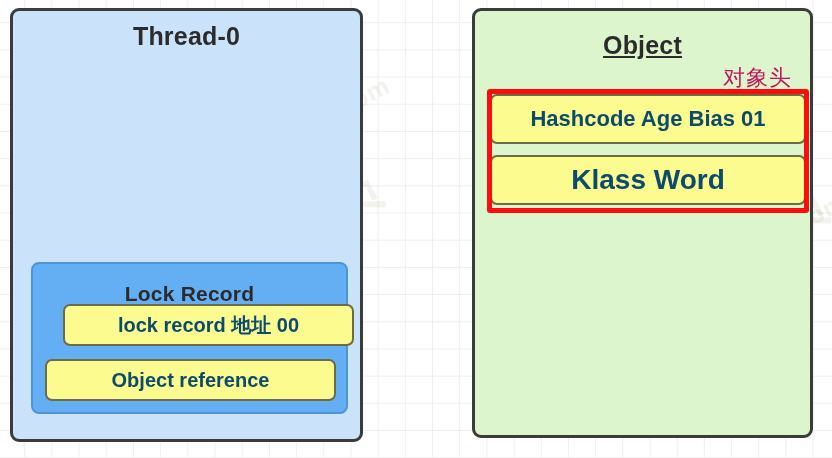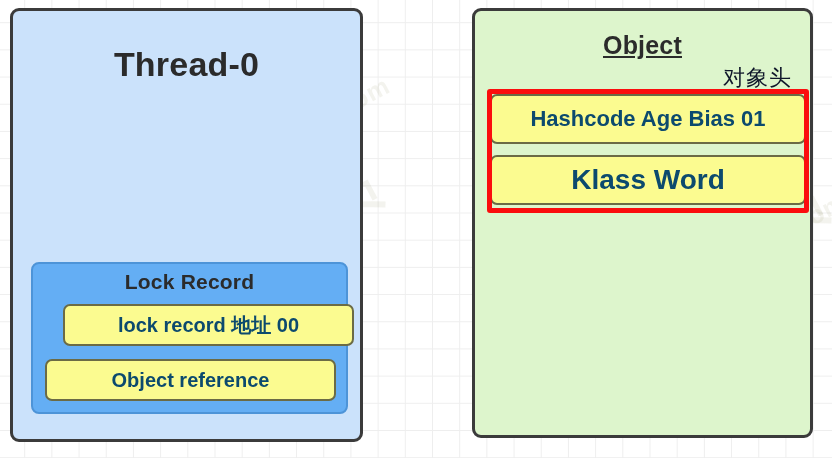--- a/index.html
+++ b/index.html
@@ -71,40 +71,40 @@
 
   
   #thread-box {
     left: 10px;
     top: 8px;
     width: 353px;
     height: 434px;
     background: #cbe2fb;
   }
   #thread-title {
-    margin-top: 34px;
-    font-size: 34px;
+    margin-top: 11px;
+    font-size: 25px;
   }
 
   #lock-record-box {
     position: absolute;
     box-sizing: border-box;
     left: 18px;
     top: 251px;
     width: 317px;
     height: 152px;
     background: #64aef4;
     border: 2px solid #4d94d8;
     border-radius: 8px;
     display: flex;
     flex-direction: column;
     align-items: center;
   }
   #lock-record-title {
-    margin-top: 6px;
+    margin-top: 18px;
     font-size: 21px;
   }
 
   .yellow-row {
     box-sizing: border-box;
     background: #fbfb90;
     border: 2px solid #6b6b45;
     border-radius: 7px;
     display: flex;
     align-items: center;
@@ -143,21 +143,21 @@
     margin-top: 20px;
     font-size: 25px;
     text-decoration: underline;
   }
 
   #object-header-label {
     position: absolute;
     right: 18px;
     top: 52px;
     font-size: 22px;
-    color: #0f172a;
+    color: #be185d;
     font-weight: normal;
     white-space: nowrap;
     letter-spacing: 1px;
   }
 
   
   #object-header-outline {
     position: absolute;
     box-sizing: border-box;
     left: 12px;

